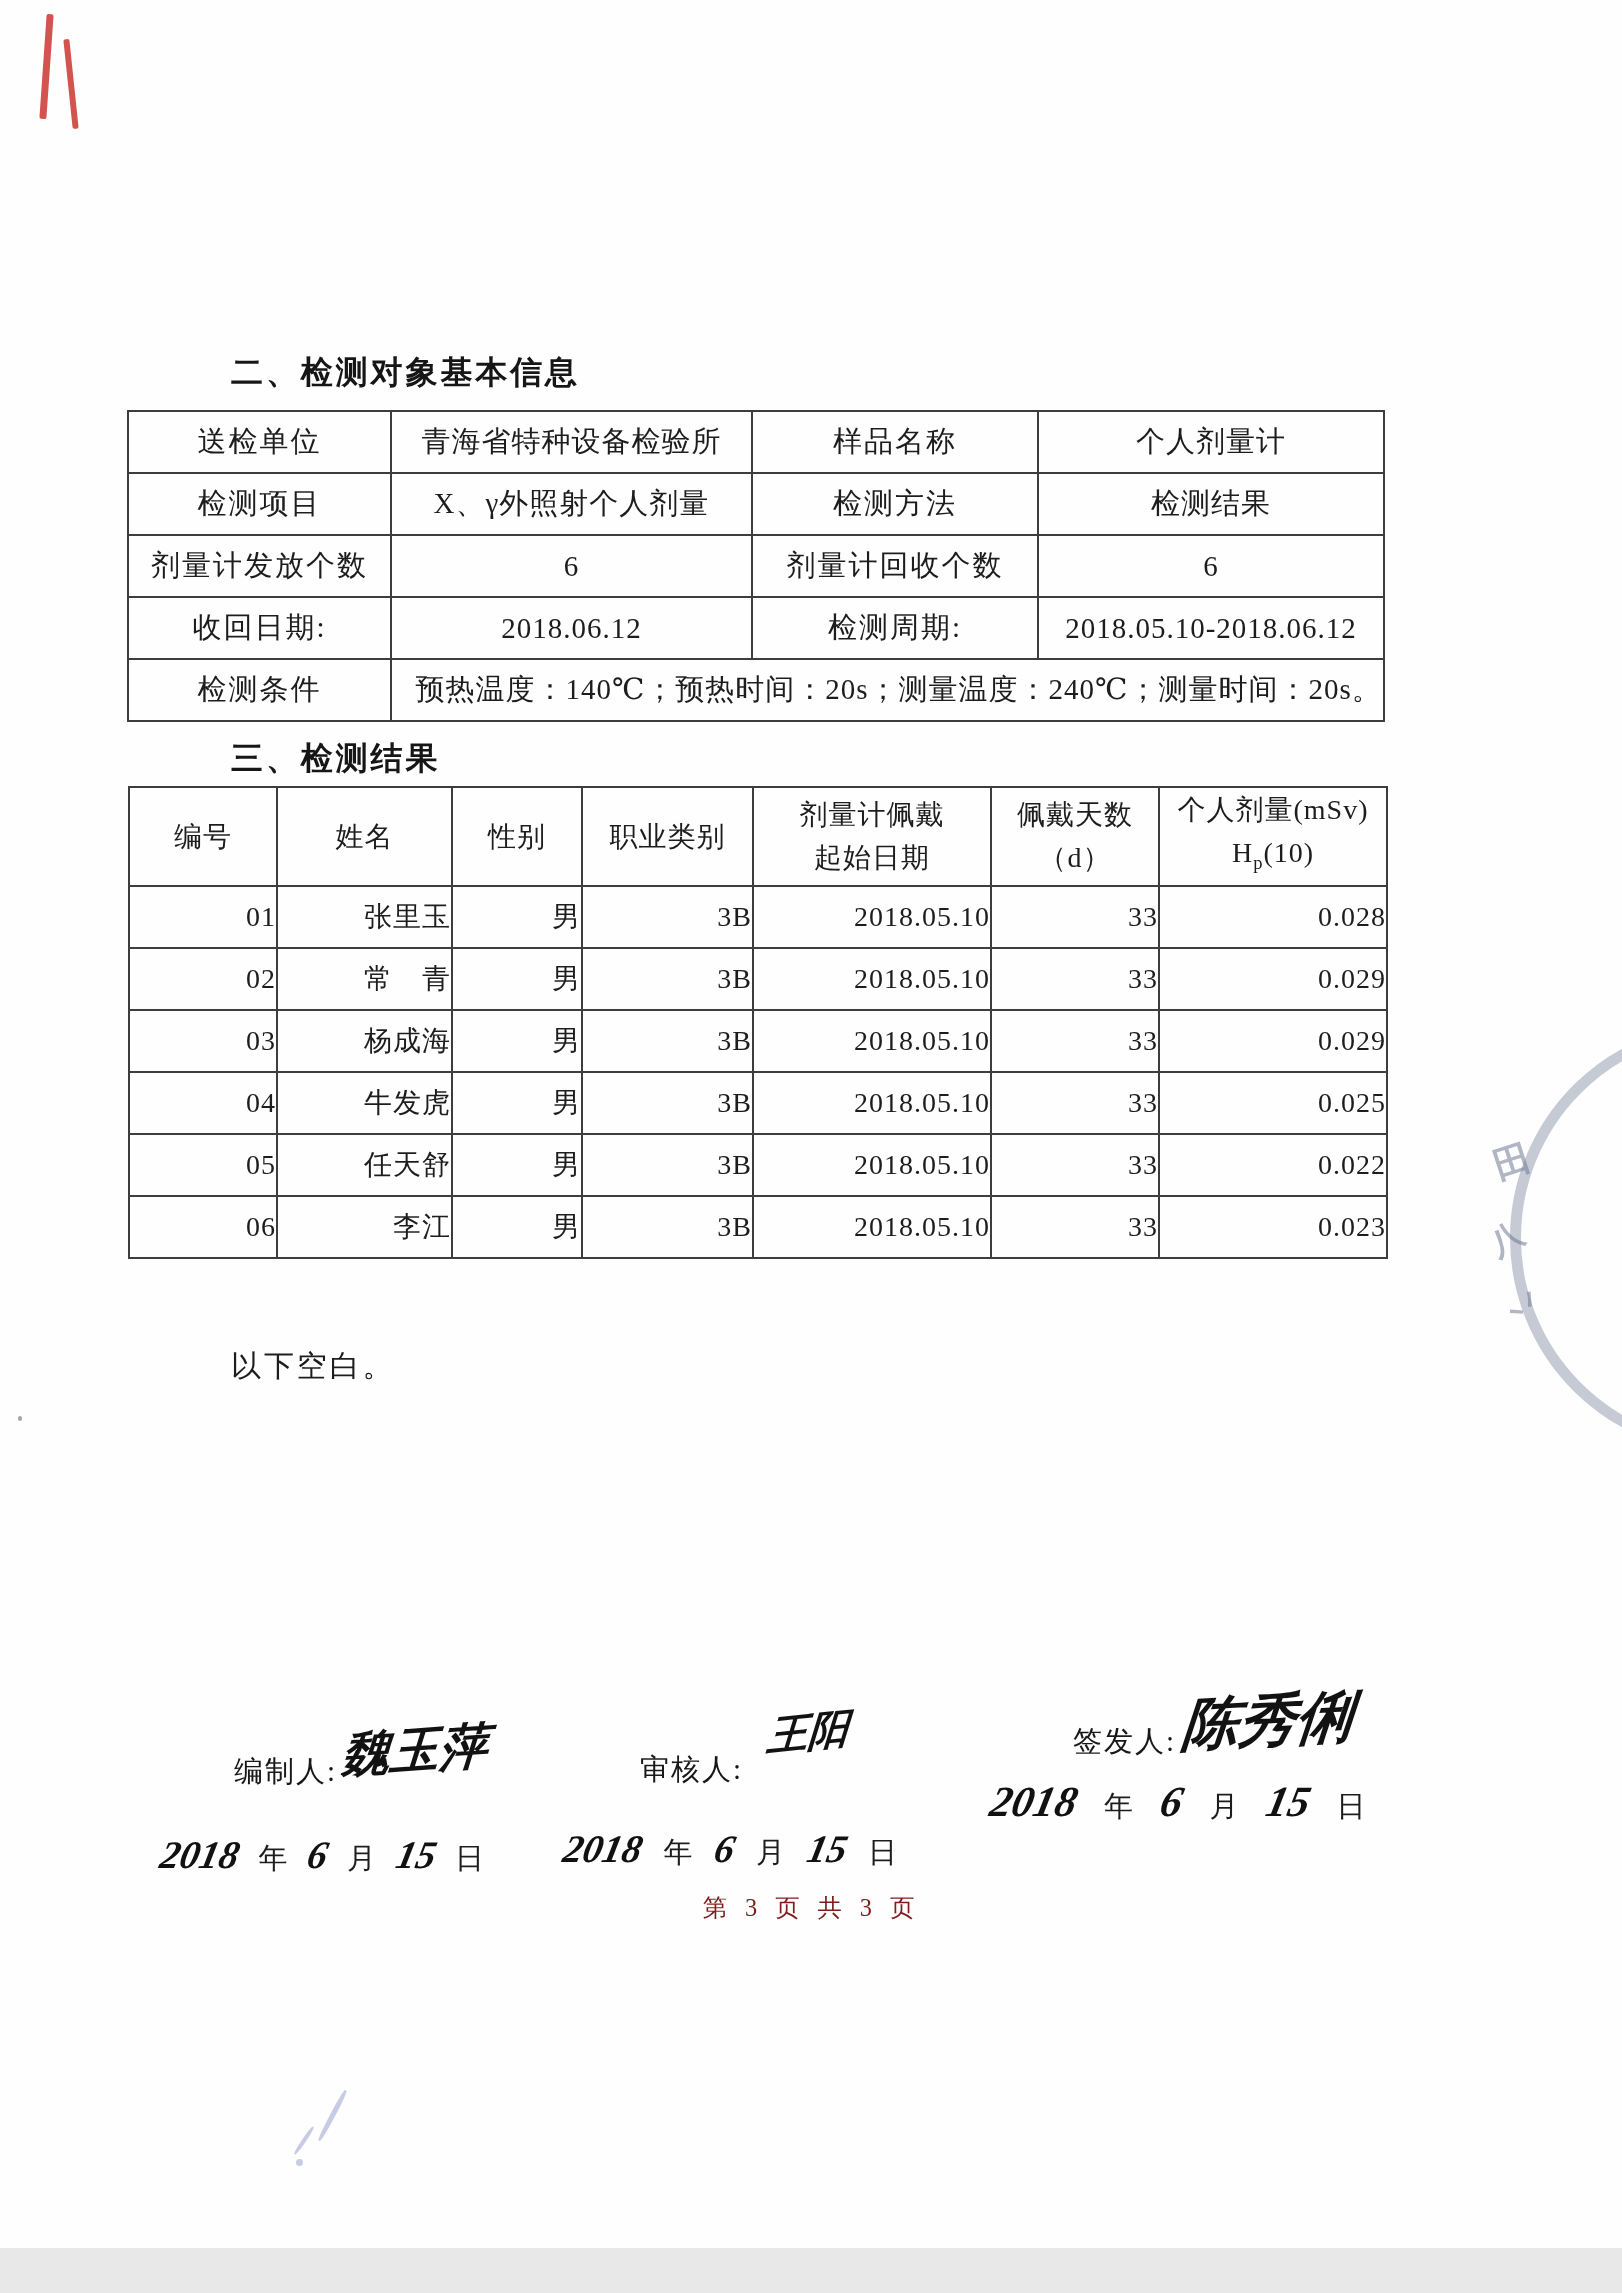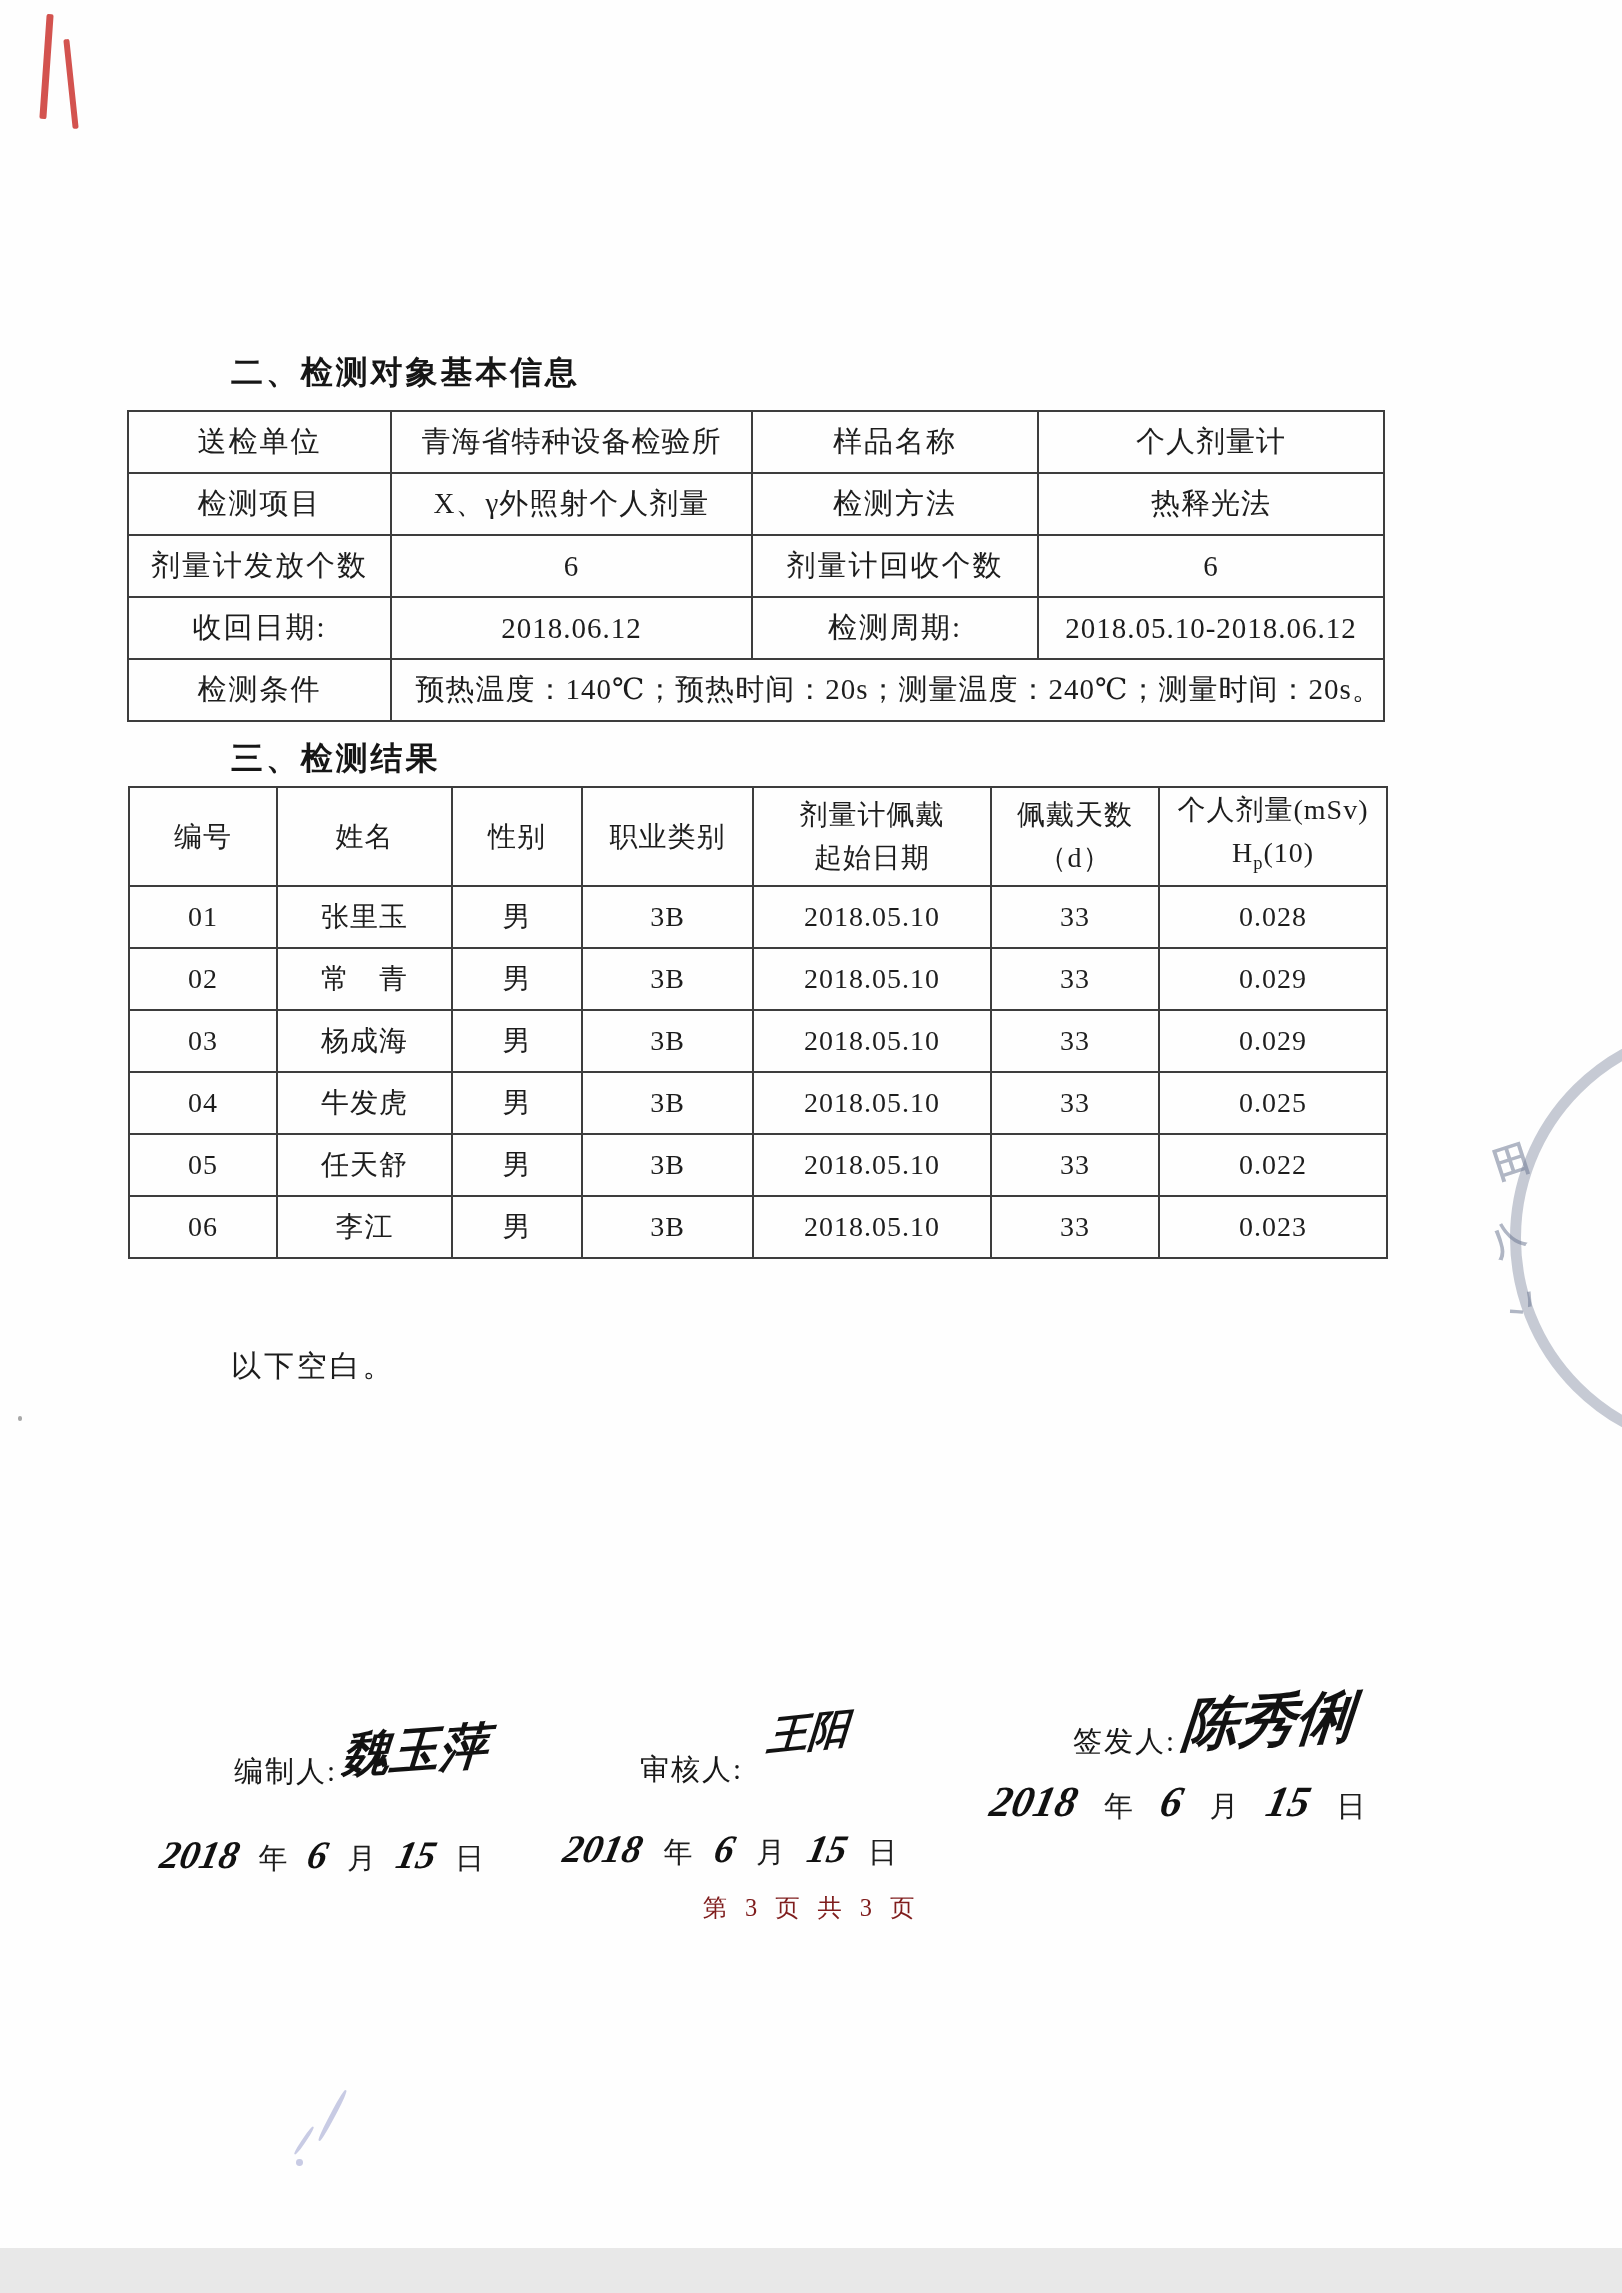--- a/index.html
+++ b/index.html
@@ -17,21 +17,21 @@
   table{border-collapse:collapse;position:absolute;table-layout:fixed;background:transparent;}
   td,th{border:2px solid #3d3d3d;text-align:center;vertical-align:middle;
         font-size:29px;font-weight:normal;padding:0;color:#1d1d1d;}
   #basic-table{left:127px;top:410px;width:1256px;border:2.9px solid #303030;}
   #basic-table td{height:60px;letter-spacing:2px;}
   #basic-table td.val{letter-spacing:1px;font-family:Liberation Serif, serif;}
   #basic-table td.cond{ text-align:left;padding-left:23.4px;letter-spacing:1px;}
 
   #results-table{left:128px;top:786px;width:1257px;border:2.9px solid #303030;}
   #results-table th{height:96px;font-size:28px;letter-spacing:1px;line-height:43px;}
-  #results-table td{height:60px;font-size:28px;letter-spacing:1px;}
+  #results-table td{height:60px;font-size:28px;letter-spacing:1px;text-align:right;}
   #results-table td.note-cell{text-align:left;padding-left:19.5px;height:60px;letter-spacing:1px;}
   .sub{font-size:18.5px;vertical-align:sub;}
   .sup{font-size:18.5px;vertical-align:super;}
 
   #below-blank{position:absolute;left:231px;top:1346px;font-size:30px;letter-spacing:2.9px;}
 
   
   .sig-label{position:absolute;font-size:29px;letter-spacing:2px;color:#181818;}
   .hand{font-style:italic;font-weight:600;color:#121212;}
   .sig-name{position:absolute;}
@@ -89,21 +89,21 @@
         <tr>
       <td>送检单位</td>
       <td class="val">青海省特种设备检验所</td>
       <td>样品名称</td>
       <td class="val">个人剂量计</td>
     </tr>
     <tr>
       <td>检测项目</td>
       <td class="val">X、γ外照射个人剂量</td>
       <td>检测方法</td>
-      <td class="val">热释光法</td>
+      <td class="val">检测结果</td>
     </tr>
     <tr>
       <td>剂量计发放个数</td>
       <td class="val">6</td>
       <td>剂量计回收个数</td>
       <td class="val">6</td>
     </tr>
     <tr>
       <td>收回日期:</td>
       <td class="val">2018.06.12</td>

